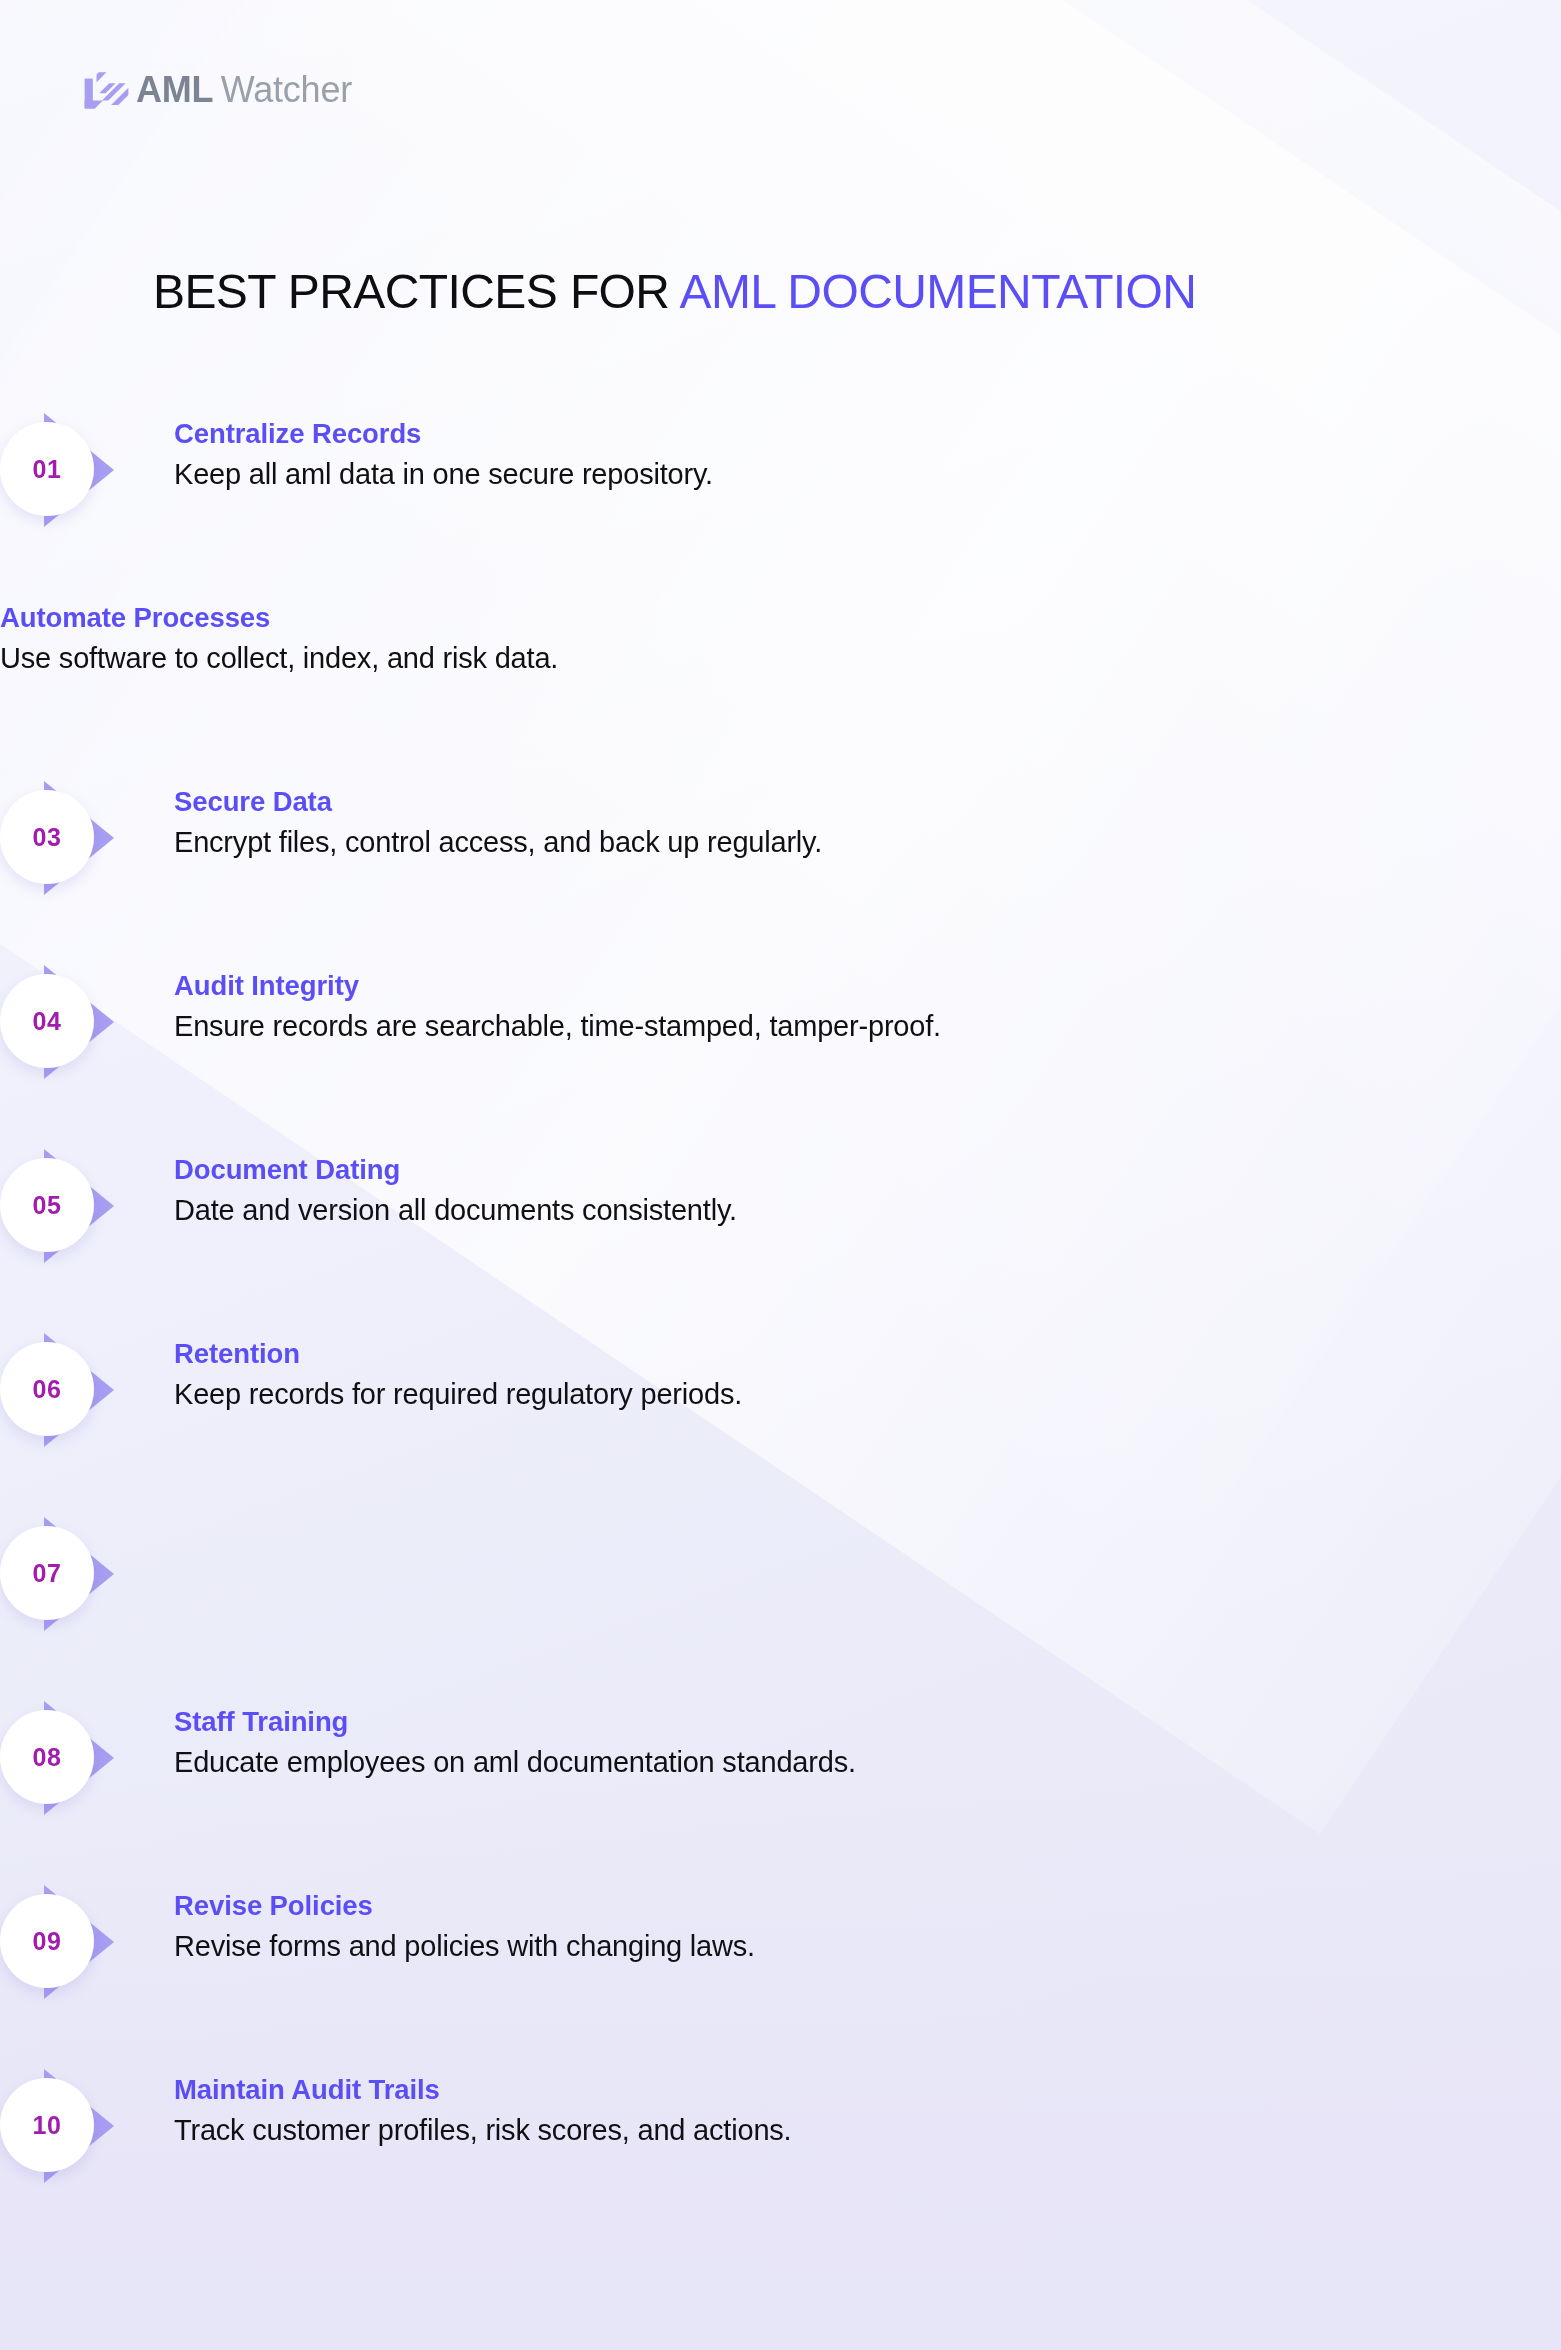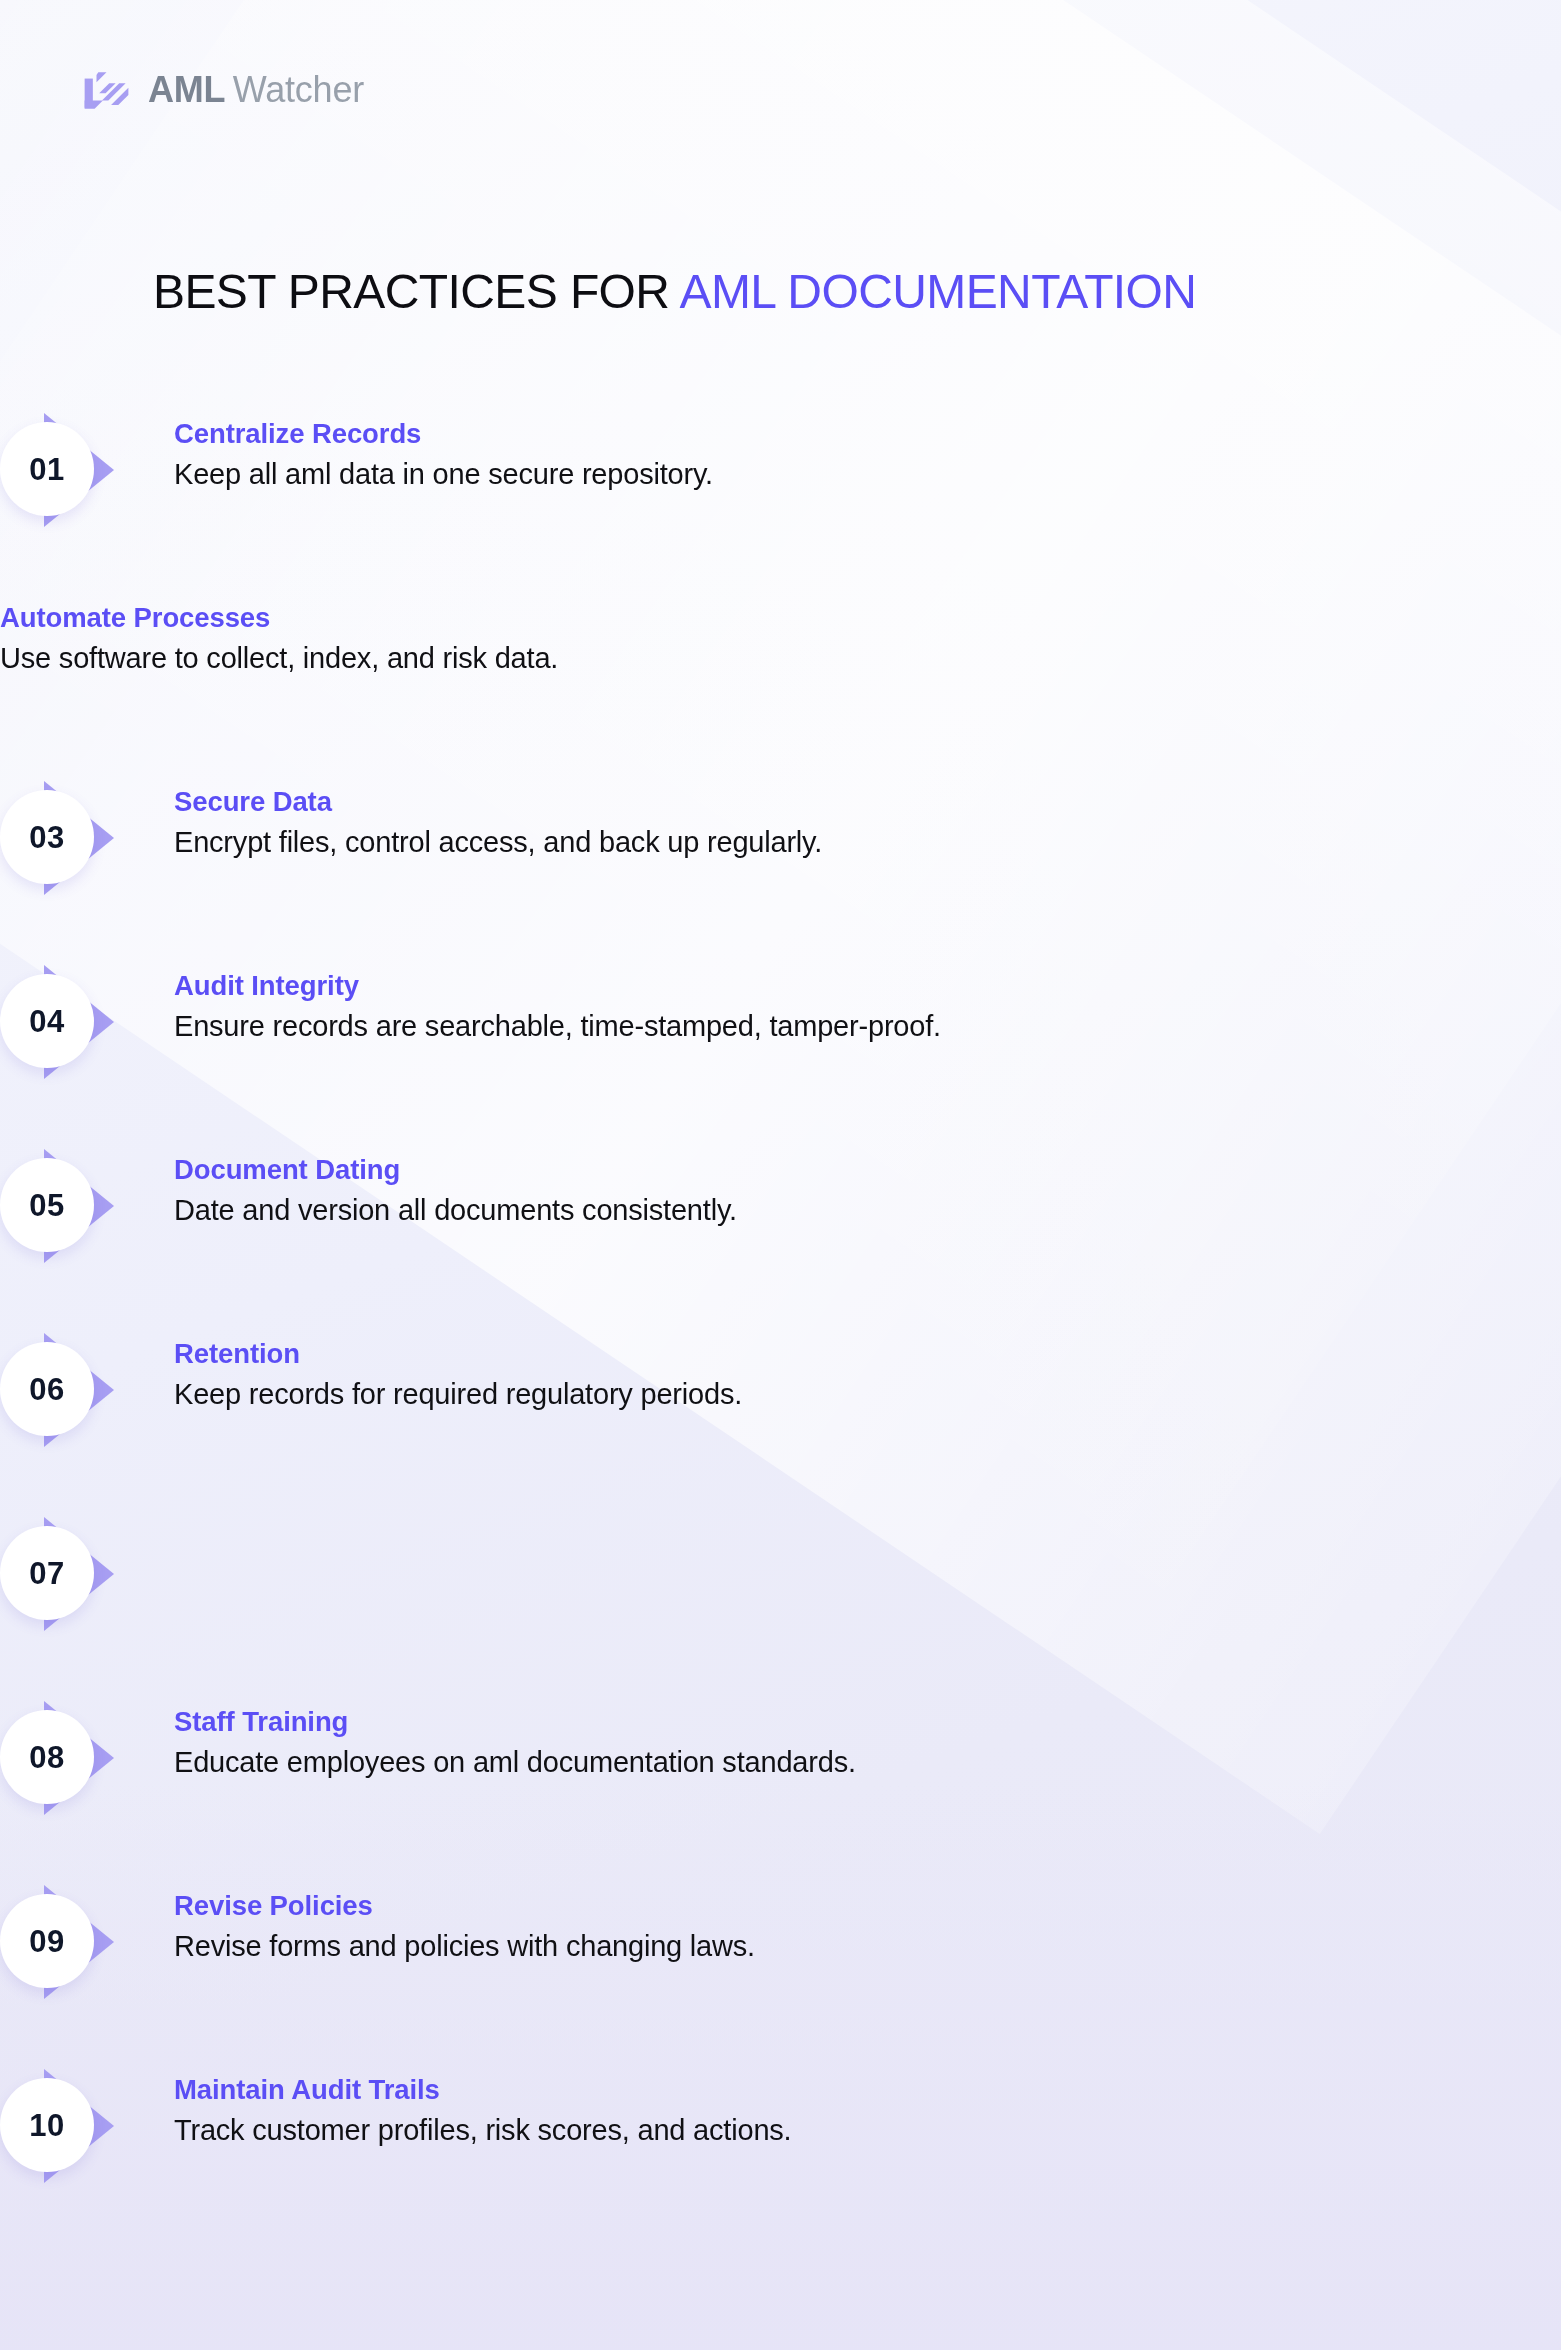--- a/index.html
+++ b/index.html
@@ -54,21 +54,21 @@
     pointer-events: none;
   }
 
   
   .brand {
     position: absolute;
     top: 64px;
     left: 81px;
     display: flex;
     align-items: center;
-    gap: 16px;
+    gap: 4px;
     z-index: 5;
   }
   .brand-mark { width: 51px; height: 51px; display: block; }
   .brand-text {
     font-size: 36px;
     letter-spacing: -0.2px;
     white-space: nowrap;
     line-height: 1;
   }
   .brand-text .aml { font-weight: 700; color: #7b8492; }
@@ -128,23 +128,23 @@
     width: 94px;
     height: 94px;
     border-radius: 50%;
     background: #ffffff;
     box-shadow: 0 5.5px 13px rgba(93,79,208,0.13);
     display: flex;
     align-items: center;
     justify-content: center;
   }
   .badge .num {
-    font-size: 31px;
+    font-size: 25px;
     font-weight: 700;
-    color: #0f172a;
+    color: #a21caf;
     letter-spacing: 0.5px;
     line-height: 1;
   }
 
   .step-body {
     padding-top: 5.5px;
   }
   .step-title {
     font-size: 27.5px;
     font-weight: 700;

